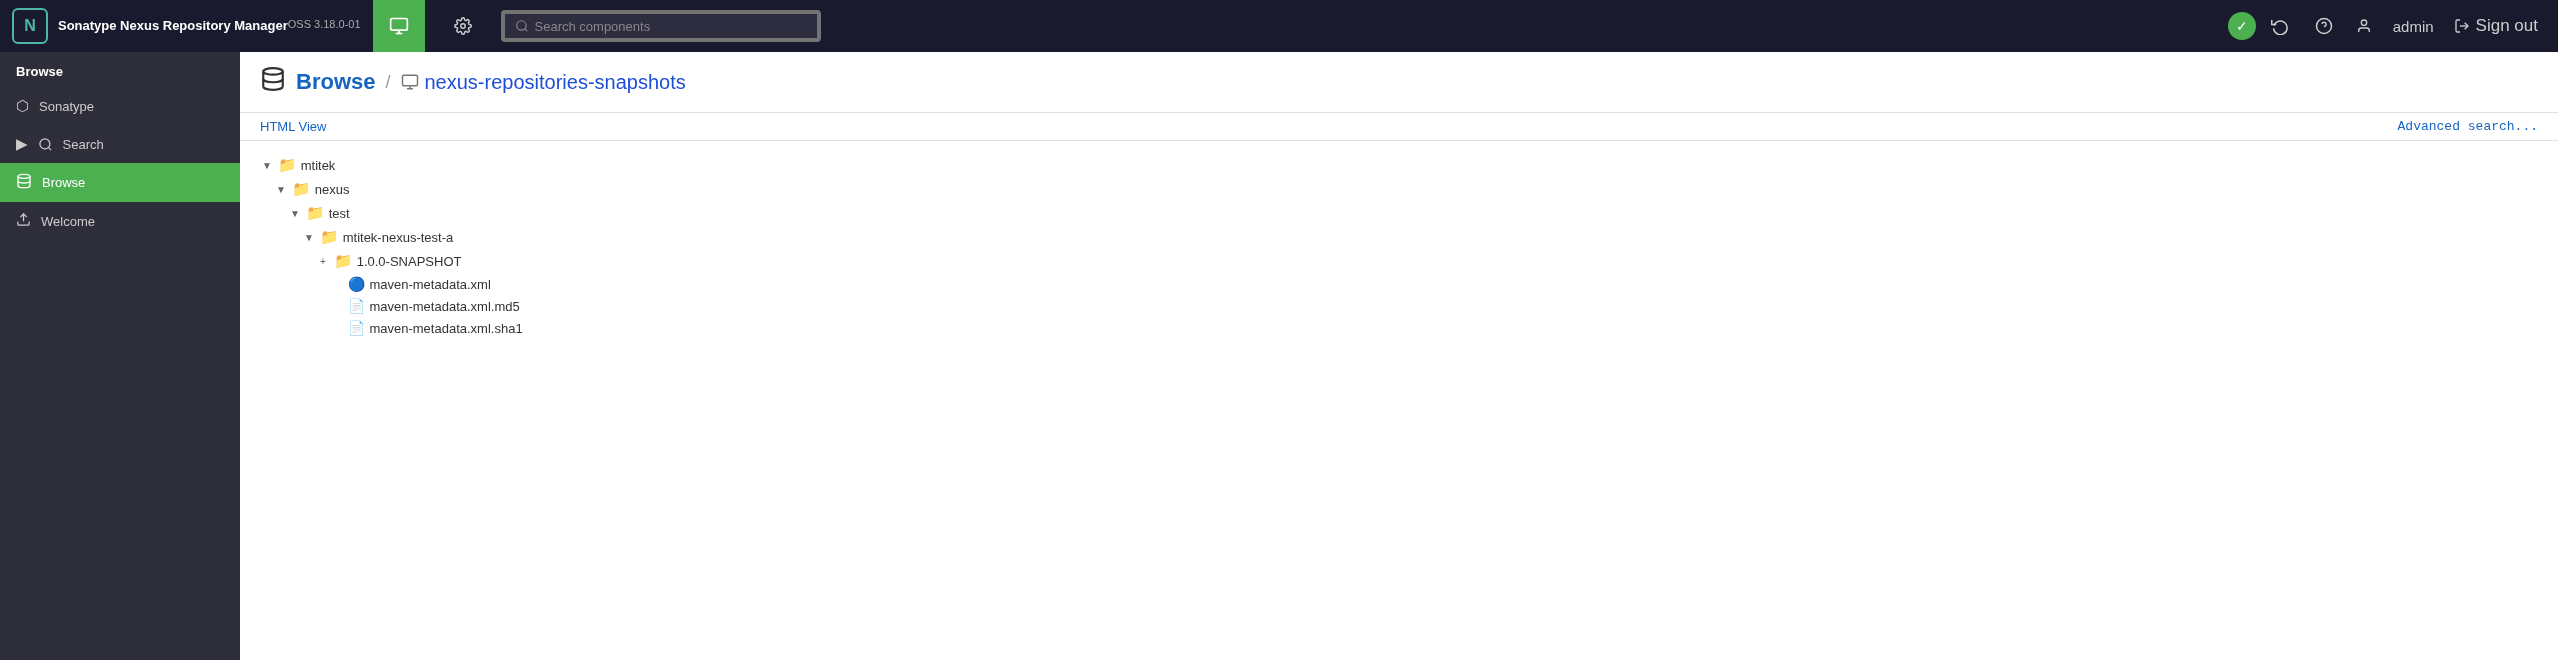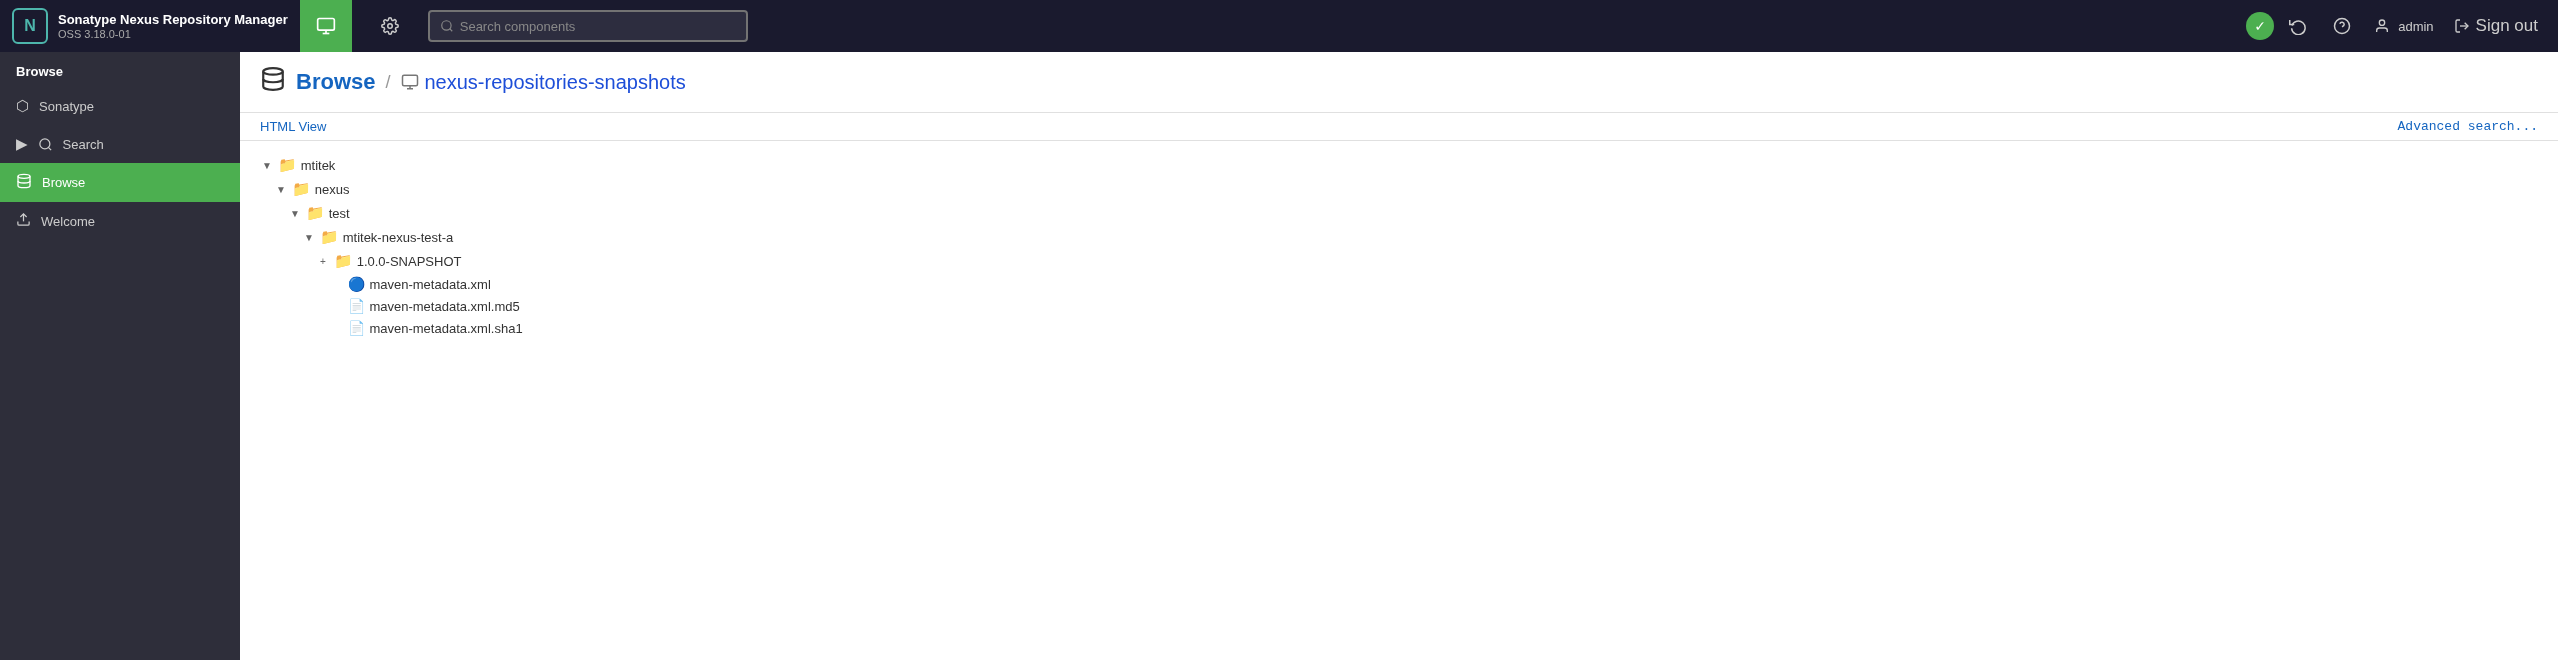--- a/index.html
+++ b/index.html
@@ -25,21 +25,21 @@
     .brand-icon {
       width: 36px; height: 36px;
       background: #1a1a2e;
       border: 2px solid #4db6ac;
       border-radius: 6px;
       display: flex; align-items: center; justify-content: center;
       color: #4db6ac;
       font-weight: bold;
       font-size: 16px;
     }
-    .brand-text { display: flex; flex-direction: column; }
+    .brand-text { display: flex; flex-direction: row; }
     .brand-title { font-size: 13px; font-weight: bold; color: #fff; line-height: 1.2; }
     .brand-subtitle { font-size: 11px; color: #aaa; }
 
     .nav-icon-btn {
       width: 52px; height: 52px;
       display: flex; align-items: center; justify-content: center;
       cursor: pointer;
       color: #ccc;
       font-size: 18px;
       position: relative;
@@ -47,21 +47,21 @@
     .nav-icon-btn.active-nav {
       background: #4caf50;
       color: #fff;
     }
 
     .search-bar {
       flex: 0 0 320px;
       display: flex;
       align-items: center;
       background: #2d2d3f;
-      border: 2px solid #737373;
+      border: 4px solid #737373;
       border-radius: 4px;
       padding: 0 10px;
       height: 32px;
       gap: 6px;
     }
     .search-bar input {
       background: transparent;
       border: none;
       color: #fff;
       font-size: 13px;
@@ -80,22 +80,22 @@
     .nav-right .nav-icon-btn { width: 40px; }
     .status-ok {
       width: 28px; height: 28px;
       border-radius: 50%;
       background: #4caf50;
       display: flex; align-items: center; justify-content: center;
       color: #fff;
       font-size: 14px;
     }
     .nav-user {
-      display: flex; align-items: center; gap: 8px;
-      color: #ccc; font-size: 13px; padding: 0 8px; cursor: pointer;
+      display: flex; align-items: center; gap: 21px;
+      color: #ccc; font-size: 15px; padding: 0 8px; cursor: pointer;
     }
     .nav-signout {
       display: flex; align-items: center; gap: 6px;
       color: #ccc; font-size: 17px; padding: 0 8px; cursor: pointer;
     }
 
     
     .app-body {
       display: flex;
       height: calc(100vh - 52px);

